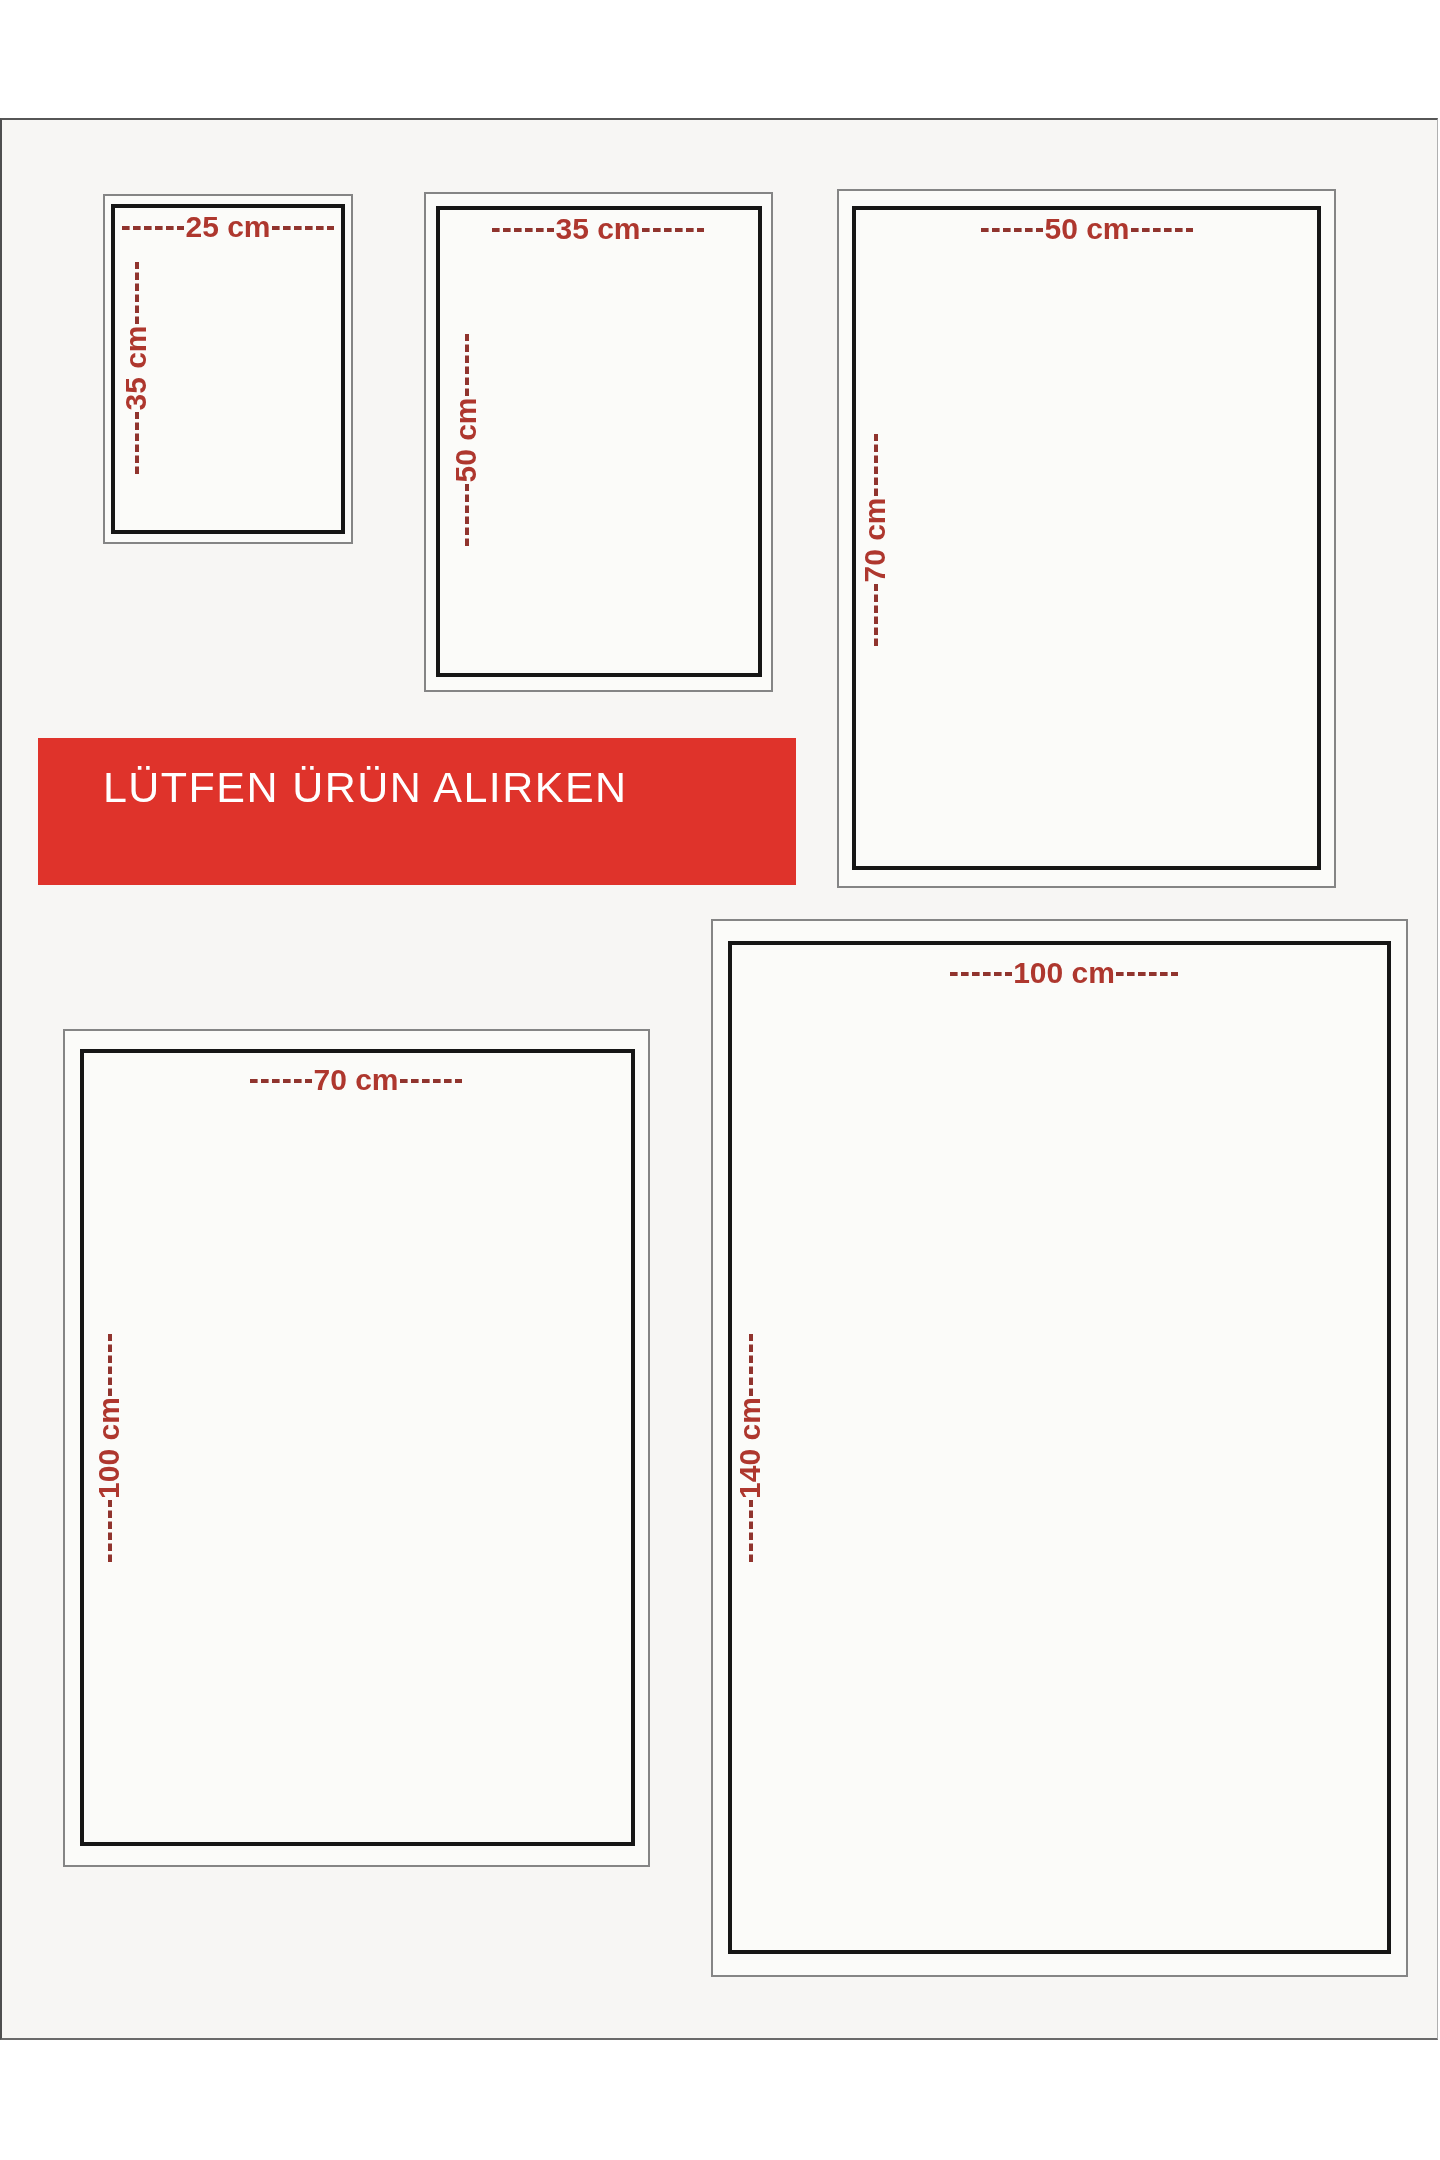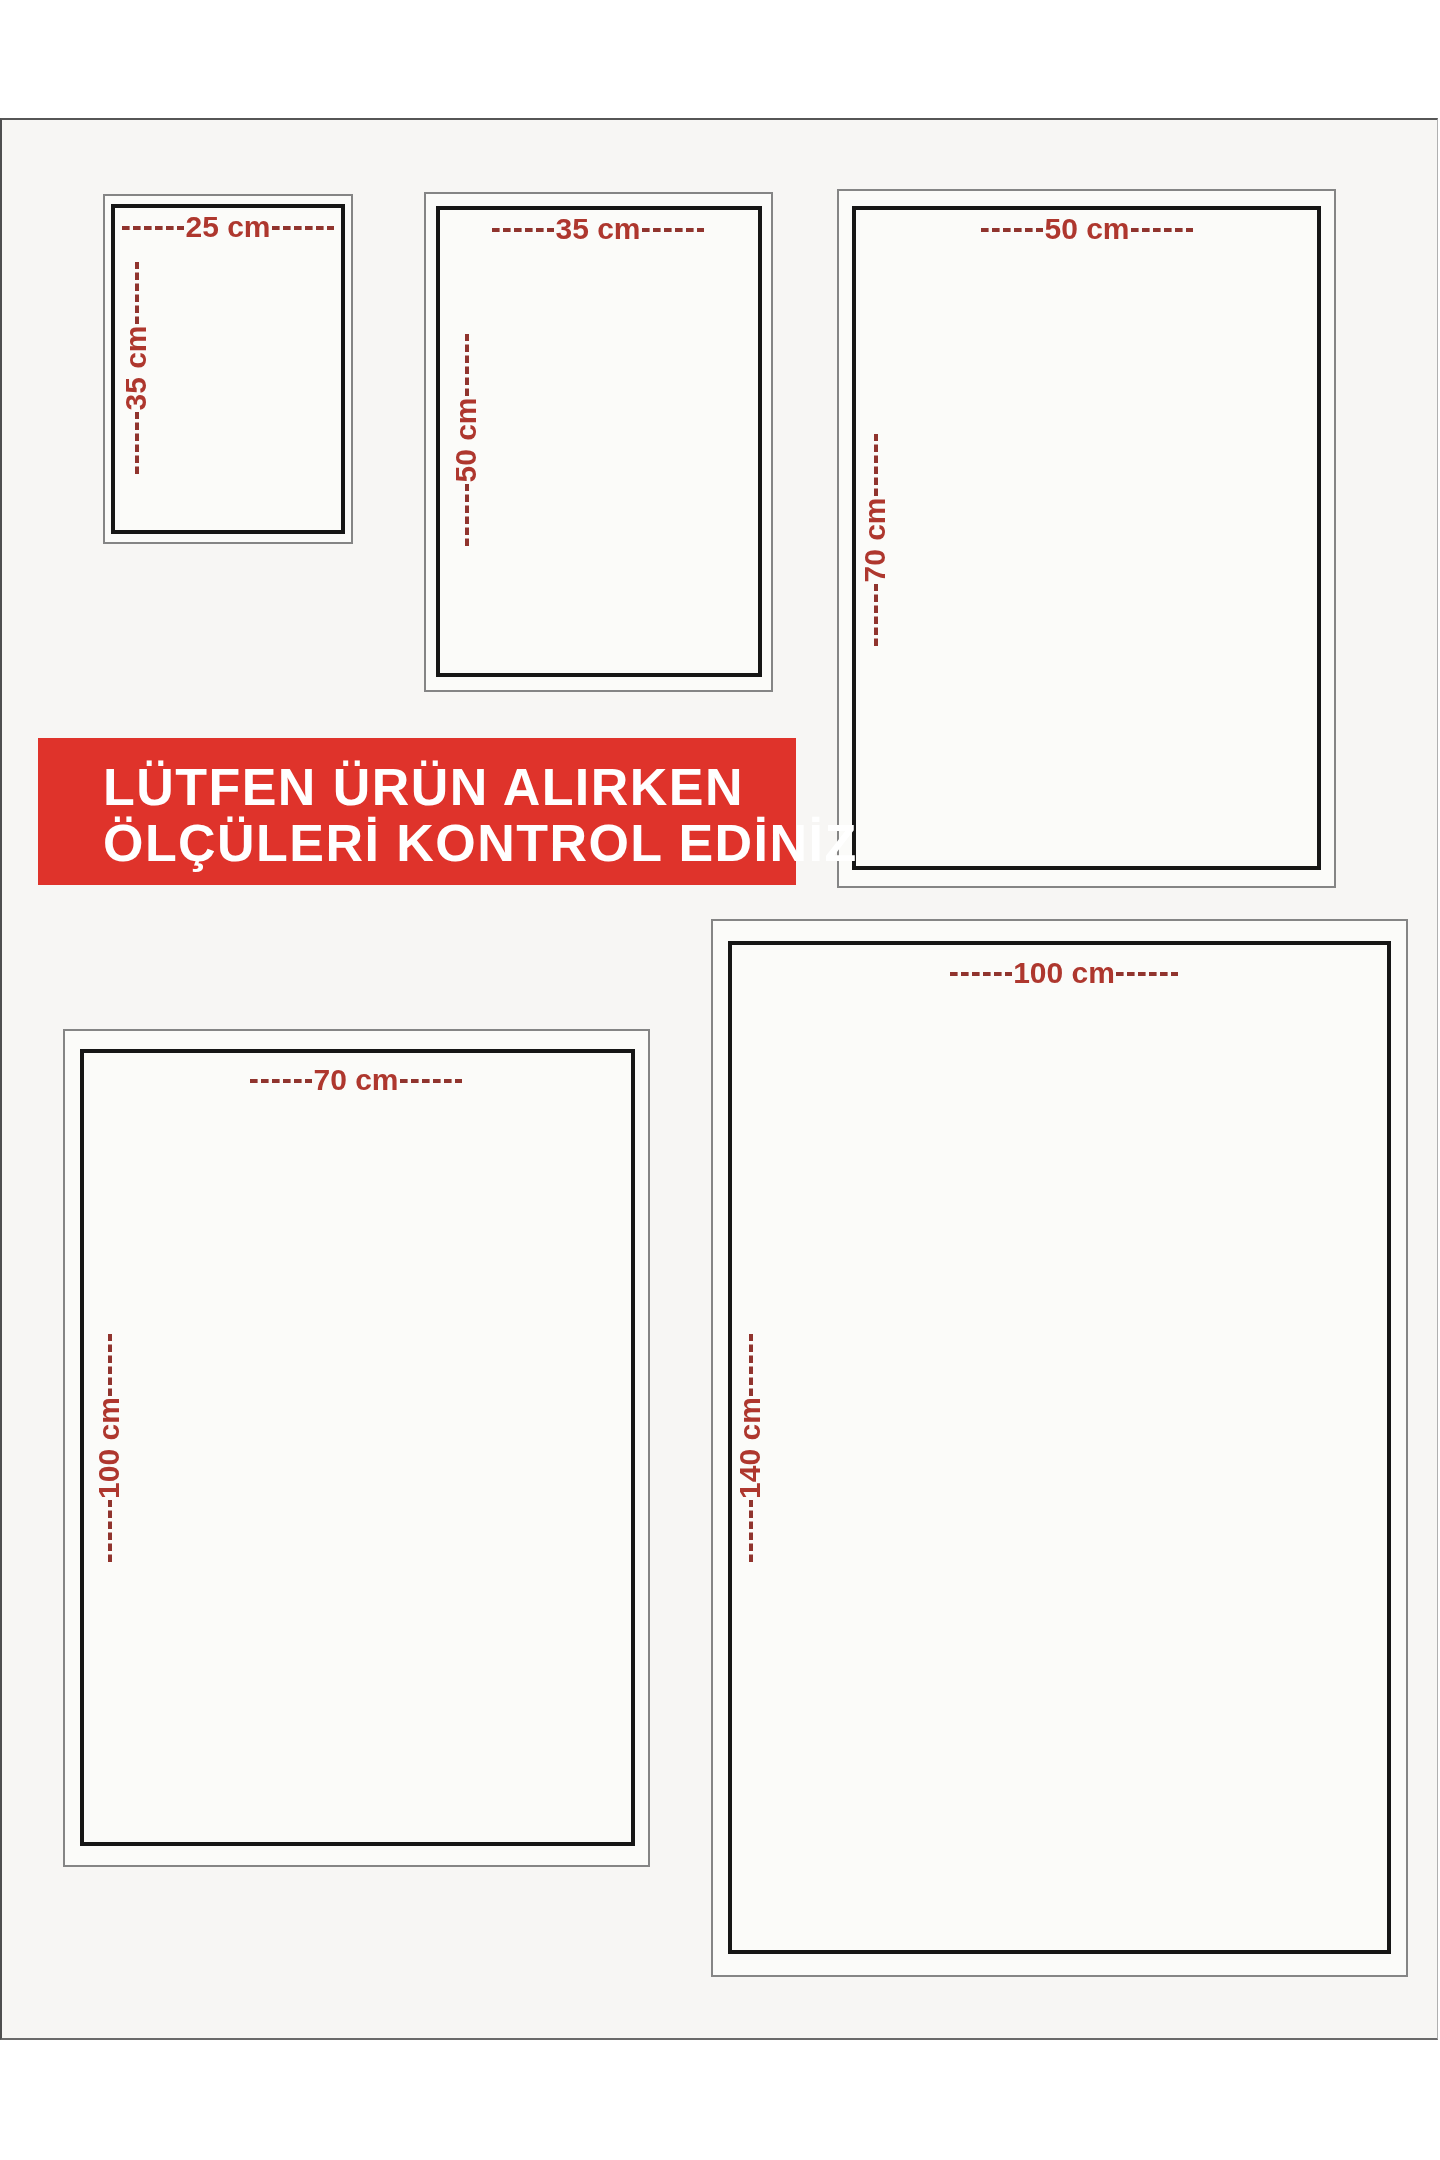--- a/index.html
+++ b/index.html
@@ -5,21 +5,21 @@
   html,body{margin:0;padding:0}
   body{width:1440px;height:2160px;background:#ffffff;position:relative;overflow:hidden;
        font-family:"Liberation Sans",sans-serif}
   .outer{position:absolute;background:#fbfbf9;border:2px solid #858585;box-sizing:border-box}
   .inner{position:absolute;border:4px solid #161616;box-sizing:border-box}
   .lbl{position:absolute}
   .lbl text{font-family:"Liberation Sans",sans-serif;font-weight:bold;font-size:30px;fill:#ae372e}
   .lbl line{stroke:#90342e;stroke-width:4}
   .vert{transform:rotate(-90deg)}
   .banner{position:absolute;background:#df332b}
-  .banner div{position:absolute;left:65px;color:#ffffff;font-weight:bold;font-size:52px;
+  .banner div{position:absolute;left:65px;color:#ffffff;font-weight:normal;font-size:43px;
               line-height:43px;letter-spacing:1.45px;white-space:nowrap}
 </style>
 </head>
 <body>
 
 <div style="position:absolute;left:0;top:118px;width:1438px;height:1922px;background:#f7f6f4;
      border-top:2px solid #565656;border-left:2px solid #4f4f4f;
      border-bottom:2px solid #6a6a6a;border-right:1px solid #b0b0b0;box-sizing:border-box"></div>
 
 <div class="outer" style="left:103px;top:194px;width:250px;height:350px"></div>
@@ -67,21 +67,20 @@
 <svg class="lbl vert" style="left:767px;top:522px" width="214" height="36" viewBox="0 0 214 36">
   <line x1="1" y1="20" x2="63" y2="20" stroke-dasharray="7.6 3.4"></line>
   <line x1="151" y1="20" x2="213" y2="20" stroke-dasharray="7.6 3.4"></line>
   <text x="107" y="29" text-anchor="middle">70 cm</text>
 </svg>
 
 <div class="banner" style="left:38px;top:738px;width:758px;height:147px">
 
   <div style="top:27.5px">LÜTFEN ÜRÜN ALIRKEN</div>
 
-  <div style="top:84px">ÖLÇÜLERİ KONTROL EDİNİZ</div>
 </div>
 
 <div class="outer" style="left:63px;top:1029px;width:587px;height:838px"></div>
 
 <div class="inner" style="left:80px;top:1049px;width:555px;height:797px"></div>
 
 <svg class="lbl" style="left:249px;top:1061px" width="214" height="36" viewBox="0 0 214 36">
   <line x1="1" y1="20" x2="63" y2="20" stroke-dasharray="7.6 3.4"></line>
   <line x1="151" y1="20" x2="213" y2="20" stroke-dasharray="7.6 3.4"></line>
   <text x="107" y="29" text-anchor="middle">70 cm</text>

